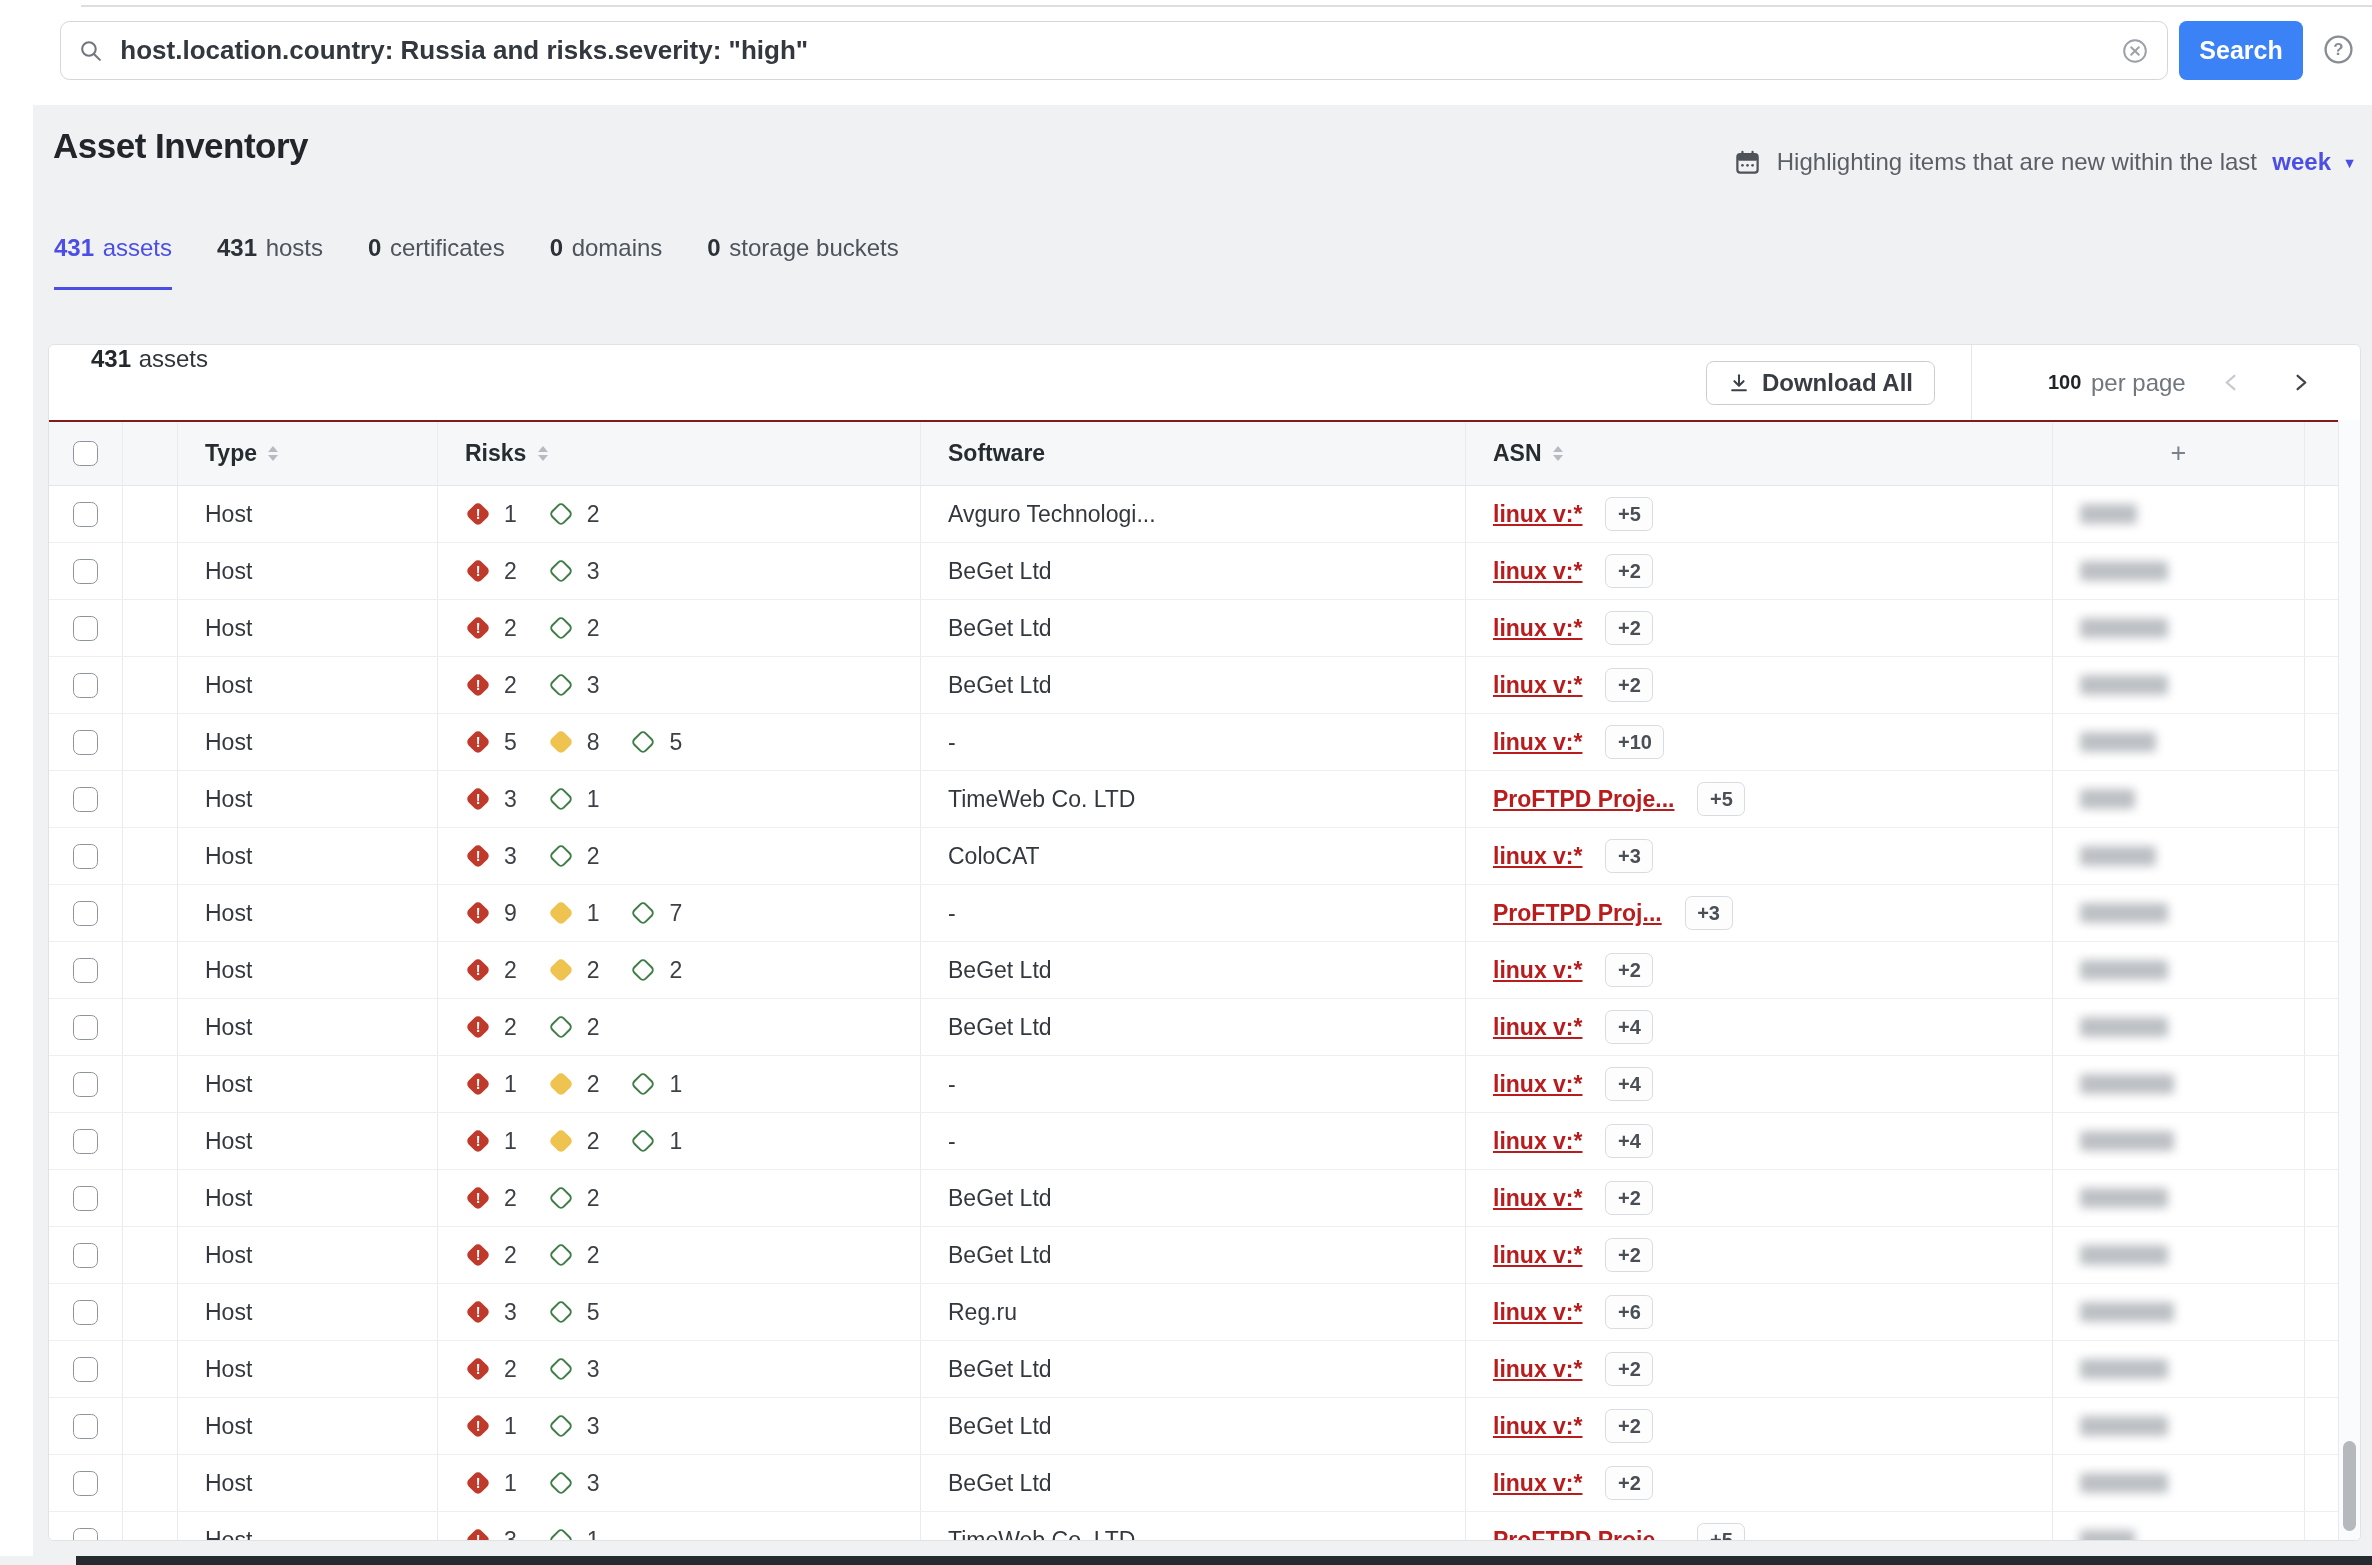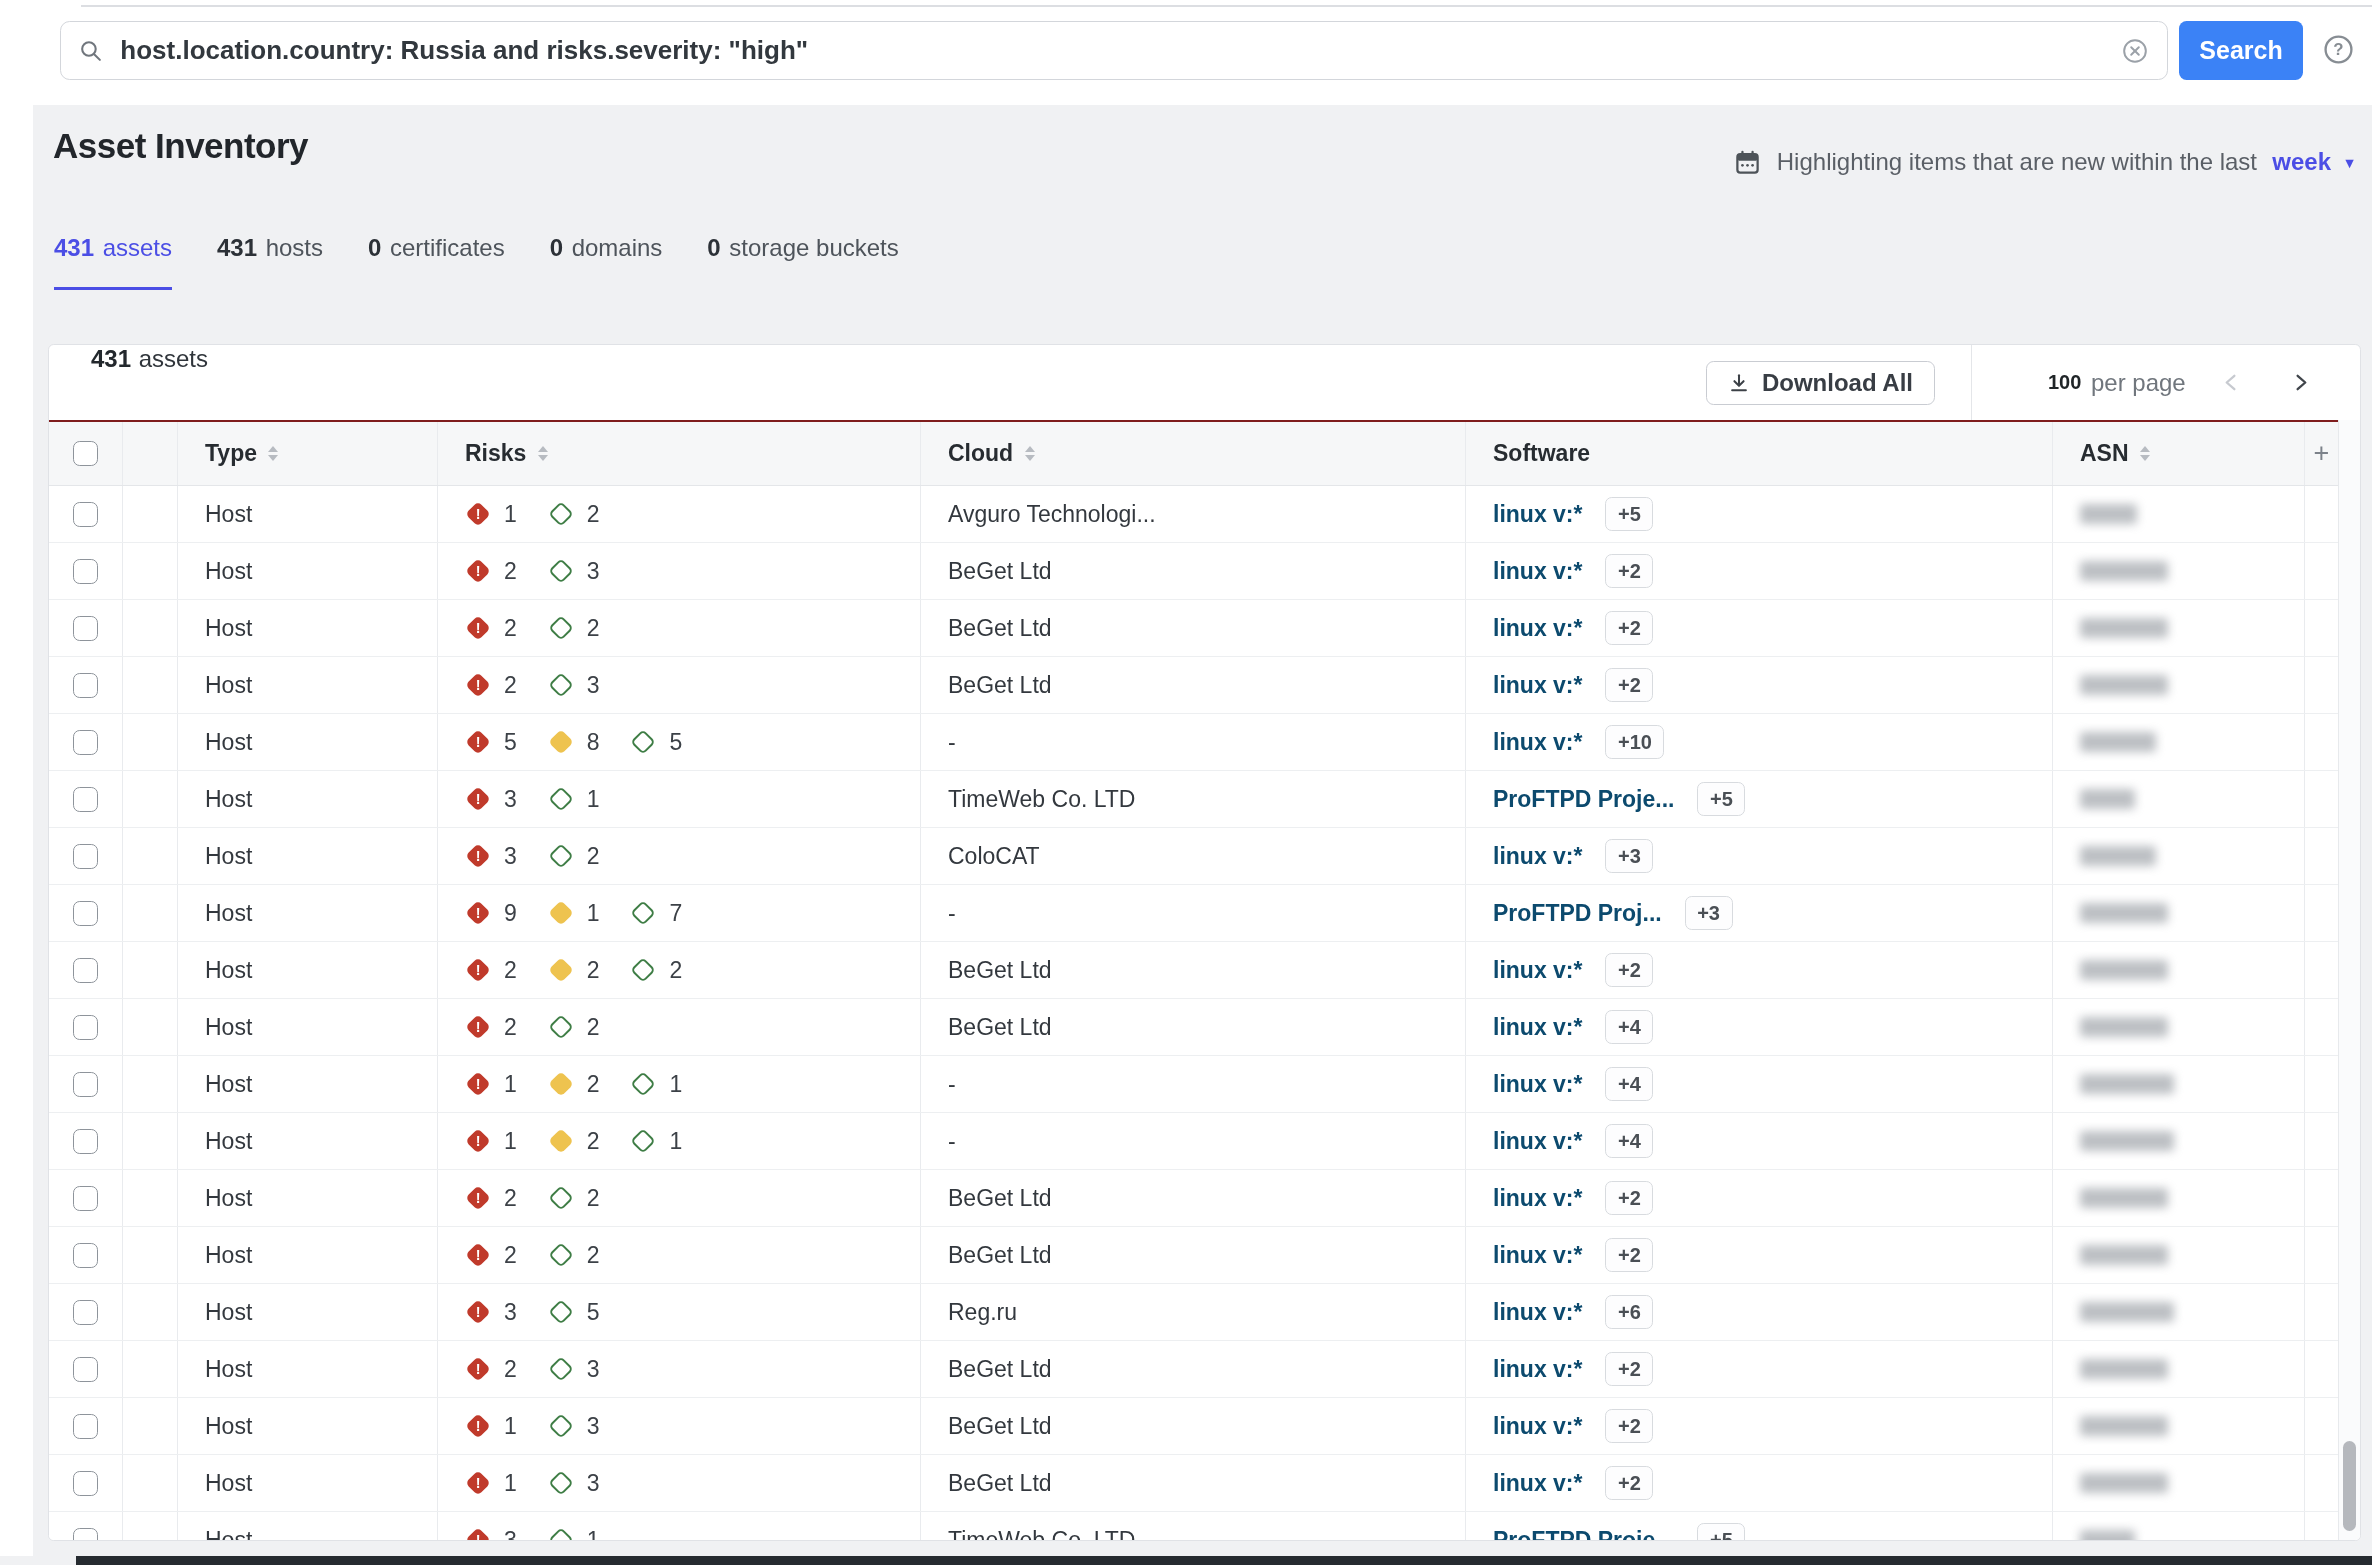--- a/index.html
+++ b/index.html
@@ -80,21 +80,21 @@
   .diamond{
     width:18px;height:18px;border-radius:4.8px;transform:rotate(45deg);
     display:inline-flex;align-items:center;justify-content:center;box-sizing:border-box;margin:0 3.8px;
   }
   .sev-high{background:#c03a2b;}
   .sev-medium{background:#eec34f;}
   .sev-low{background:transparent;border:2.9px solid #3e7d45;}
   .bang{transform:rotate(-45deg);color:#fff;font-size:14.3px;font-weight:800;line-height:1;}
   .risk-count{font-size:23px;color:#3c4147;}
   
-  .sw-name{font-weight:600;color:#0c4a6e;white-space:nowrap;}
+  .sw-name{font-weight:600;color:#b91c1c;white-space:nowrap;text-decoration:underline;}
   .sw-badge{
     display:inline-block;margin-left:23px;padding:4.8px 11.5px;border:1px solid #d8dbdf;border-radius:6.7px;
     background:#fdfdfe;font-size:20px;font-weight:600;color:#4a4f55;white-space:nowrap;
   }
   
   .asn-blur{height:20px;border-radius:2.9px;background:#878d94;filter:blur(4.8px);opacity:.55;}
   
   .vtrack{position:absolute;top:75px;bottom:0;left:2289px;width:22px;background:#fafbfc;border-left:1px solid #e7e9ec;}
   .vthumb{position:absolute;left:3.8px;top:1021px;width:13.4px;height:90px;border-radius:6.7px;background:#b5b8bd;cursor:pointer;}
   
@@ -229,27 +229,20 @@
         </span>
     </div>
     <div class="th">
       <span>Risks</span>
       <span class="sort">
           <i class="up"></i>
           <i class="down"></i>
         </span>
     </div>
     <div class="th">
-      <span>Cloud</span>
-      <span class="sort">
-          <i class="up"></i>
-          <i class="down"></i>
-        </span>
-    </div>
-    <div class="th">
       <span>Software</span>
     </div>
     <div class="th">
       <span>ASN</span>
       <span class="sort">
           <i class="up"></i>
           <i class="down"></i>
         </span>
     </div>
     <div class="th center">

